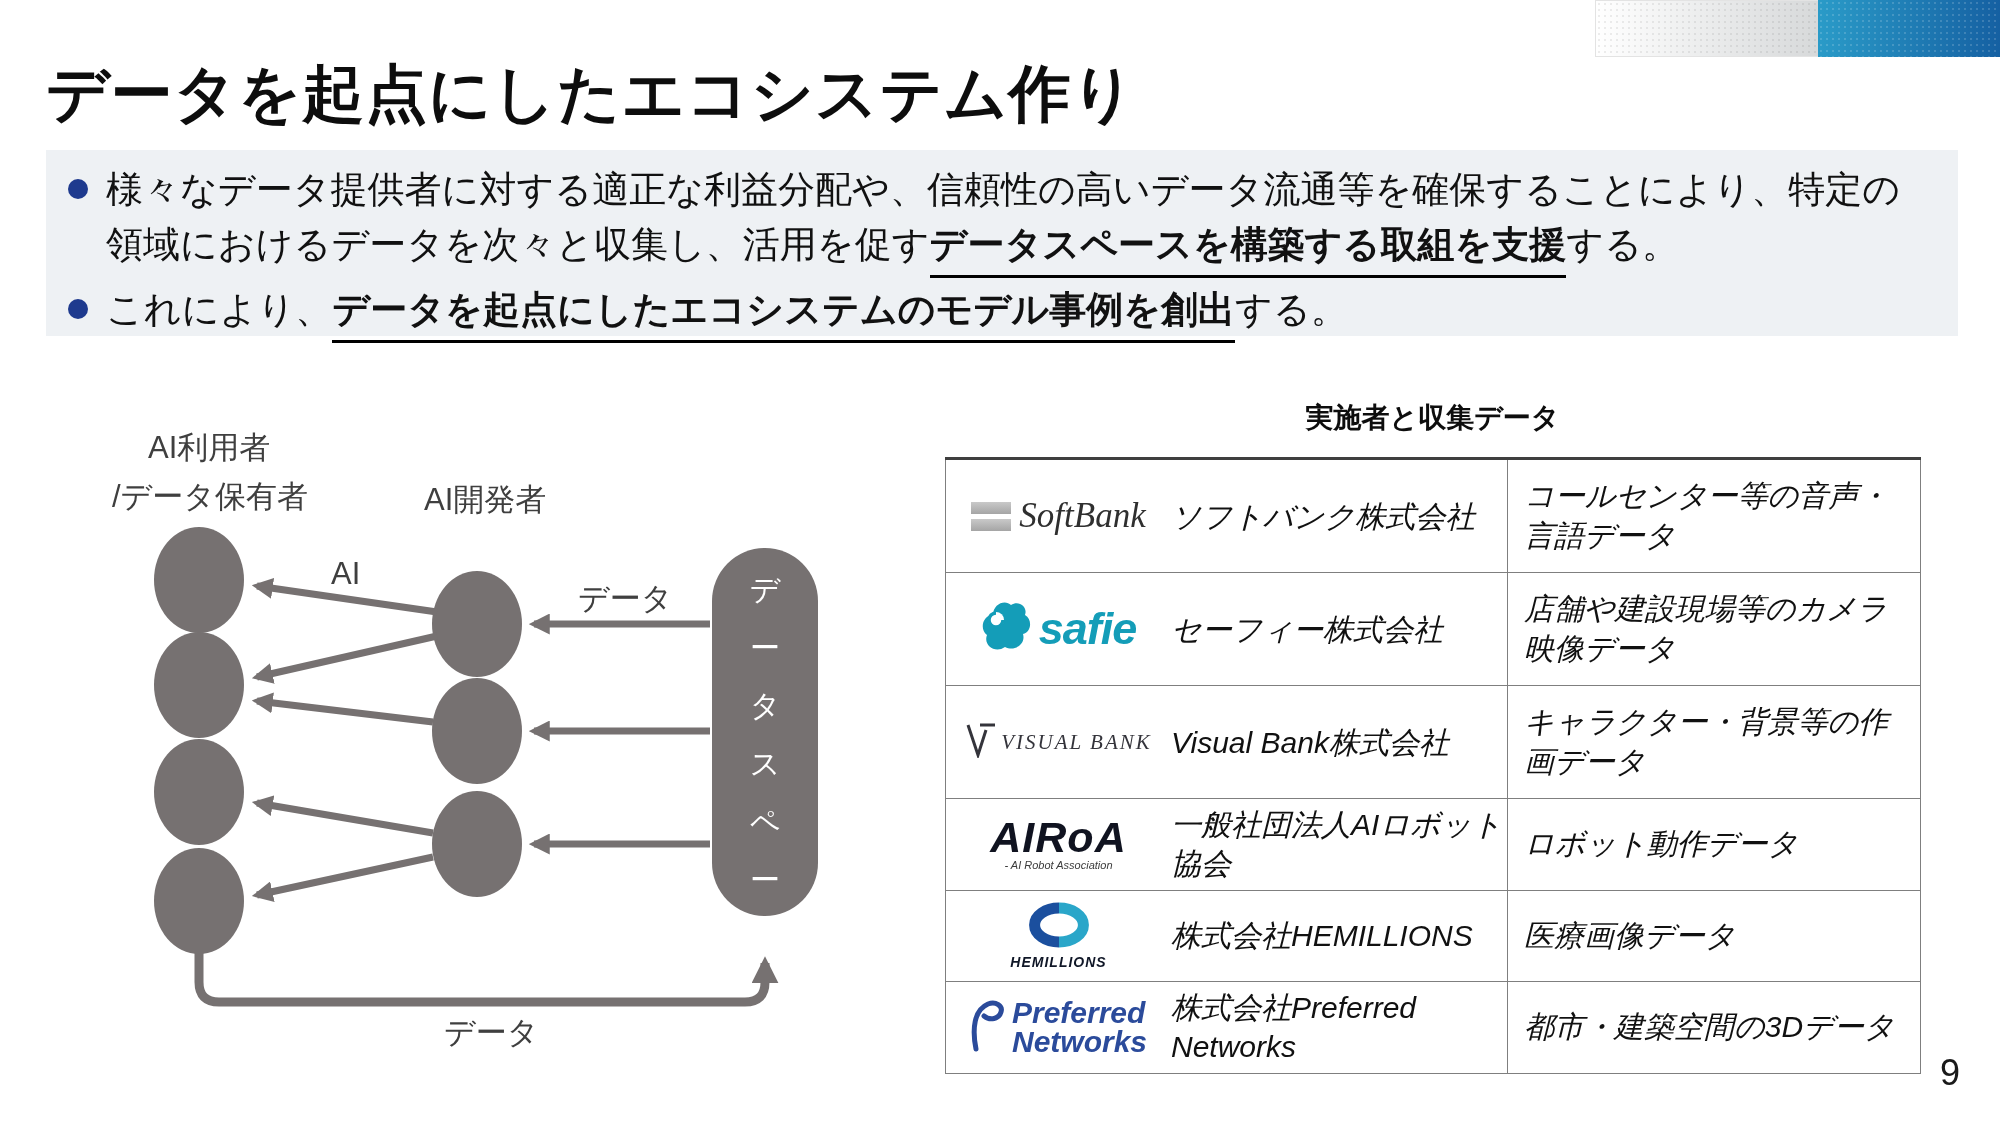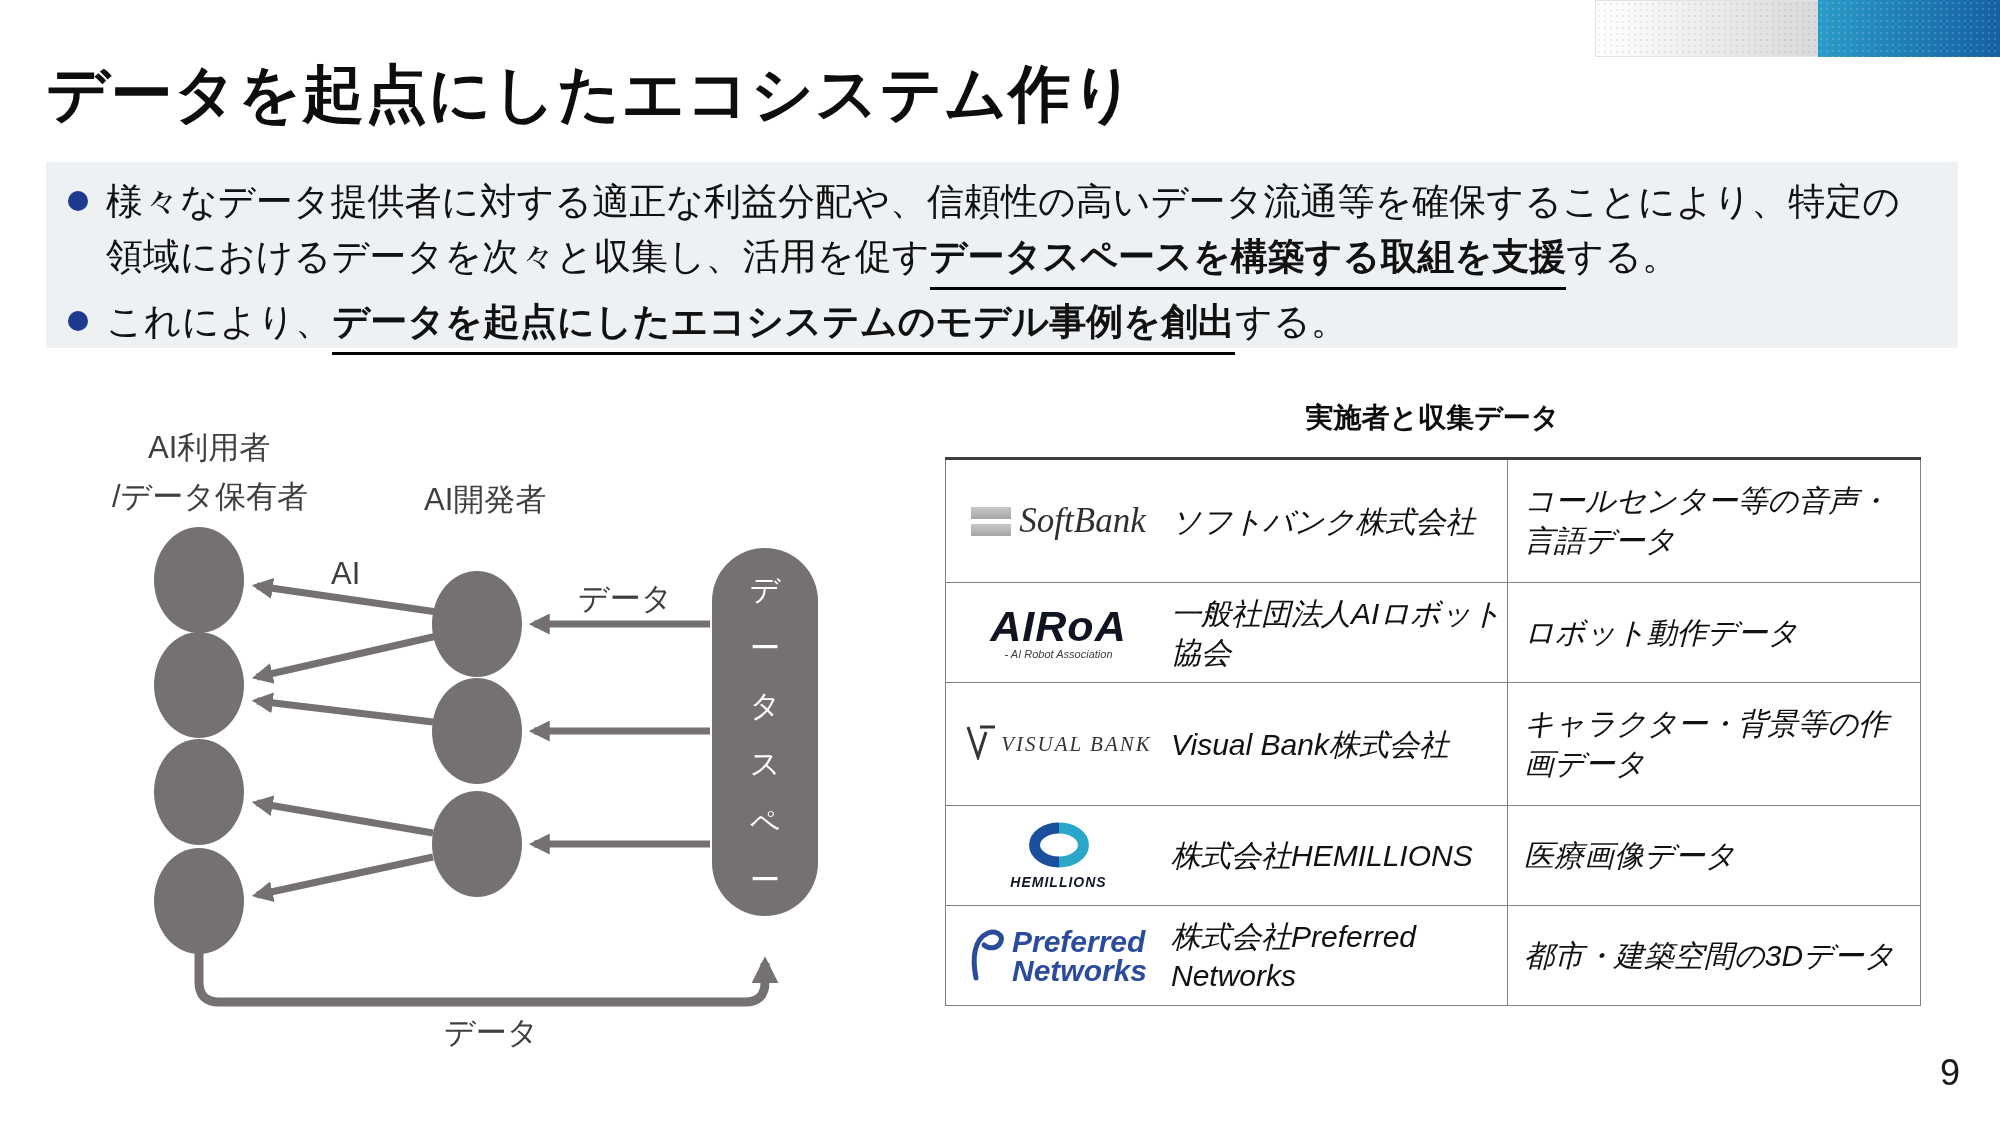--- a/index.html
+++ b/index.html
@@ -24,21 +24,21 @@
     background-size:6px 6px, 100% 100%;
   }
   
   .slide-title {
     position:absolute; left:46px; top:52px; width:1500px;
     font-size:62px; font-weight:800; letter-spacing:1px; color:#0d0d0d;
   }
   
   .panel {
     position:absolute; left:46px; top:150px; width:1912px; height:186px;
-    background:#eef1f4; padding:12px 26px 0 18px;margin-top:12px;
+    background:#eef1f4; padding:12px 26px 0 18px;
   }
   .bullet-row { display:flex; align-items:flex-start; }
   .bullet-row + .bullet-row { margin-top:10px; }
   .bullet-dot {
     width:20px; height:20px; border-radius:50%; background:#1e3a8e;
     flex-shrink:0; margin:17px 18px 0 4px;
   }
   .bullet-text { font-size:37px; line-height:55px; color:#111; }
   .em { font-weight:bold; border-bottom:3px solid #000; padding-bottom:10px; }
   
@@ -188,52 +188,72 @@
           </div>
           <div class="org-name">ソフトバンク株式会社</div>
         </div>
       </td>
       <td class="cell-data">コールセンター等の音声・言語データ</td>
     </tr>
     <tr>
       <td class="cell-org">
         <div class="org-wrap">
           <div class="logo-box">
+            <div class="logo-safie">
+              <span>
+                <svg width="52" height="56" viewBox="0 0 52 56">
+                  <path fill="#149db8" d="M30,6 C38,1 47,8 44,16 C52,21 50,33 42,35 C45,45 34,53 24,48 C14,55 2,46 6,36 C-2,30 2,16 12,16 C12,5 24,0 30,6 Z"></path>
+                  <circle cx="15" cy="21" r="8" fill="#ffffff"></circle>
+                  <path d="M15,14 a7,7 0 1,0 7,7" stroke="#149db8" stroke-width="3.5" fill="none"></path>
+                </svg>
+              </span>
+              <span class="safie-text">safie</span>
+            </div>
+          </div>
+          <div class="org-name">セーフィー株式会社</div>
+        </div>
+      </td>
+      <td class="cell-data">店舗や建設現場等のカメラ映像データ</td>
+    </tr>
+    <tr>
+      <td class="cell-org">
+        <div class="org-wrap">
+          <div class="logo-box">
+            <div class="logo-vb">
+              <span>
+                <svg width="32" height="36" viewBox="0 0 32 36">
+                  <path d="M3,3 L13,33 L21,8 M15,3 L30,3" stroke="#34343b" stroke-width="3" fill="none"></path>
+                </svg>
+              </span>
+              <span class="vb-text">VISUAL BANK</span>
+            </div>
+          </div>
+          <div class="org-name">Visual Bank株式会社</div>
+        </div>
+      </td>
+      <td class="cell-data">キャラクター・背景等の作画データ</td>
+    </tr>
+    <tr>
+      <td class="cell-org">
+        <div class="org-wrap">
+          <div class="logo-box">
             <div class="logo-airoa">
               <div class="airoa-text">AIRoA</div>
               <div class="airoa-sub">- AI Robot Association</div>
             </div>
           </div>
           <div class="org-name">一般社団法人AIロボット協会</div>
         </div>
       </td>
       <td class="cell-data">ロボット動作データ</td>
     </tr>
     <tr>
       <td class="cell-org">
         <div class="org-wrap">
           <div class="logo-box">
-            <div class="logo-vb">
-              <span>
-                <svg width="32" height="36" viewBox="0 0 32 36">
-                  <path d="M3,3 L13,33 L21,8 M15,3 L30,3" stroke="#34343b" stroke-width="3" fill="none"></path>
-                </svg>
-              </span>
-              <span class="vb-text">VISUAL BANK</span>
-            </div>
-          </div>
-          <div class="org-name">Visual Bank株式会社</div>
-        </div>
-      </td>
-      <td class="cell-data">キャラクター・背景等の作画データ</td>
-    </tr>
-    <tr>
-      <td class="cell-org">
-        <div class="org-wrap">
-          <div class="logo-box">
             <div class="logo-hem">
               <span>
                 <svg width="66" height="48" viewBox="0 0 66 48">
                   <path d="M33,7 A 23,16 0 0 0 33,41" stroke="#1b4f9e" stroke-width="11" fill="none"></path>
                   <path d="M33,41 A 23,16 0 0 0 33,7" stroke="#2aa6c9" stroke-width="11" fill="none"></path>
                 </svg>
               </span>
               <div class="hem-text">HEMILLIONS</div>
             </div>
           </div>

